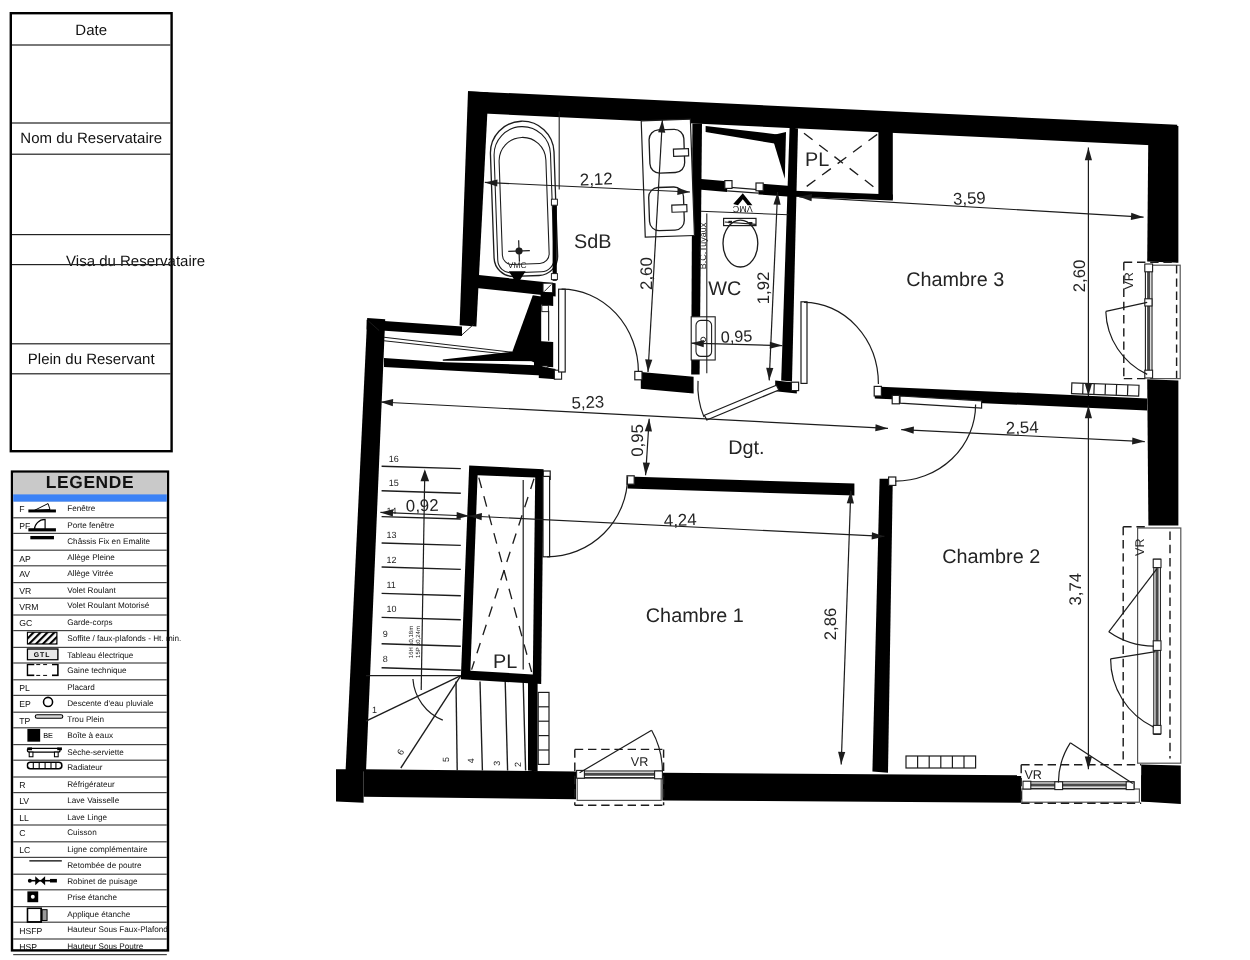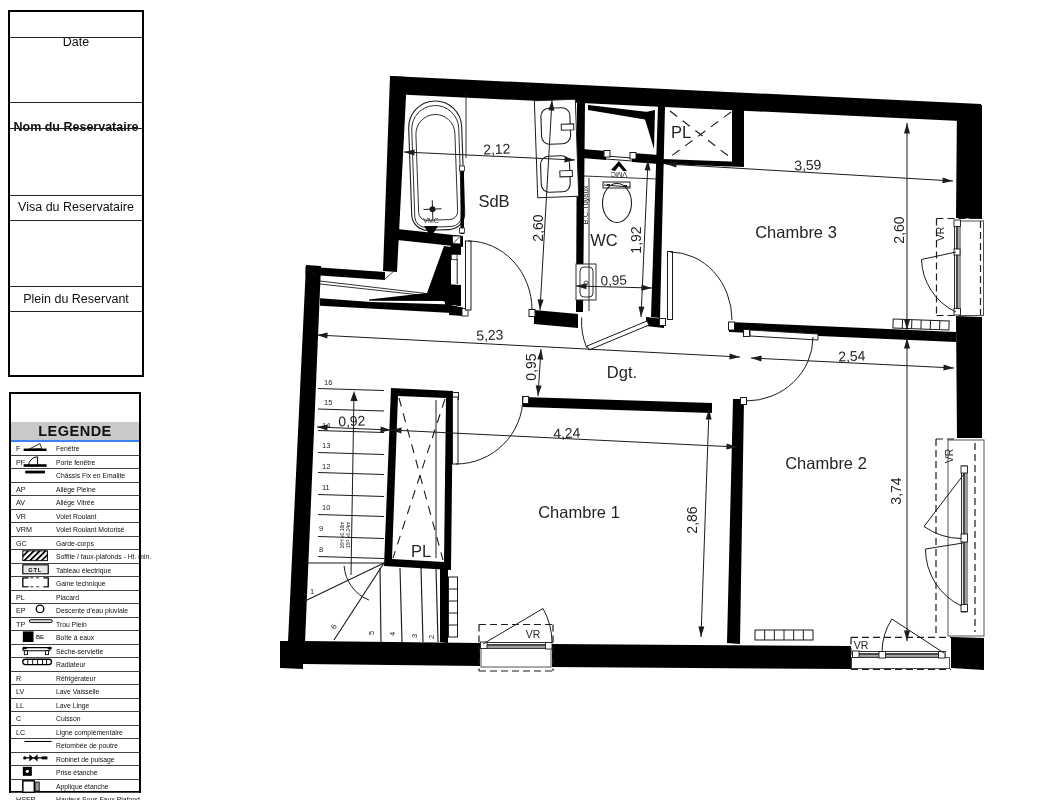--- a/index.html
+++ b/index.html
@@ -4,42 +4,42 @@
   html,body { margin:0; padding:0; width:1042px; height:800px; background:#fff;
     font-family:"Liberation Sans", sans-serif; }
   #wrap { position:relative; width:1042px; height:800px; overflow:hidden; }
   #titleblock { position:absolute; left:8px; top:10px; width:132px; height:363px;
     border:2.5px solid #000; background:#fff; }
   .trow { position:absolute; left:0; width:100%; box-sizing:border-box;
     text-align:center; font-size:12.5px; color:#111; }
   .tline { position:absolute; left:0; width:100%; border-top:1.6px solid #222; }
   #legend { position:absolute; left:9px; top:392px; width:128px; height:397px;
     border:2.5px solid #000; background:#fff; }
-  #legendhead { height:18px; background:#c9c9c9; border-bottom:2px solid #3b82f6;
+  #legendhead { height:18px; background:#c9c9c9; border-bottom:6px solid #3b82f6;
     text-align:center; font-size:14.5px; font-weight:bold; letter-spacing:0.5px;
-    color:#111; line-height:19px;margin-top:28px; }
+    color:#111; line-height:19px; }
   .lrow { position:relative; height:13.5px; box-sizing:border-box; border-bottom:1px solid #444;
     white-space:nowrap; overflow:visible; }
   .lcode { position:absolute; left:5px; top:2px; font-size:7.2px; color:#111; }
   .lsym { position:absolute; left:11px; top:0px; transform:scale(0.82); transform-origin:0 0; }
   .lsym svg { display:block; }
   .ldesc { position:absolute; left:45px; top:3px; font-size:6.8px; color:#111; }
   svg text { font-family:"Liberation Sans", sans-serif; }
 </style></head>
 <body>
 <div id="wrap">
 
   <div id="titleblock">
-    <div class="trow" style="top:6px;margin-top:17px;">Date</div>
+    <div class="trow" style="top:6px;">Date</div>
     <div class="tline" style="top:25px;"></div>
     <div class="tline" style="top:90px;"></div>
-    <div class="trow" style="top:108px;font-weight:bold;">Nom du Reservataire</div>
+    <div class="trow" style="top:96px;">Nom du Reservataire</div>
     <div class="tline" style="top:116px;"></div>
     <div class="tline" style="top:183px;"></div>
-    <div class="trow" style="top:188px;">Visa du Reservataire</div>
+    <div class="trow" style="top:199px;margin-left:37px;">Visa du Reservataire</div>
     <div class="tline" style="top:208px;"></div>
     <div class="tline" style="top:274px;"></div>
     <div class="trow" style="top:280px;">Plein du Reservant</div>
     <div class="tline" style="top:299px;"></div>
   </div>
 
   <div id="legend">
     <div id="legendhead">LEGENDE</div>
 <div class="lrow">
         <span class="lcode">F</span>

